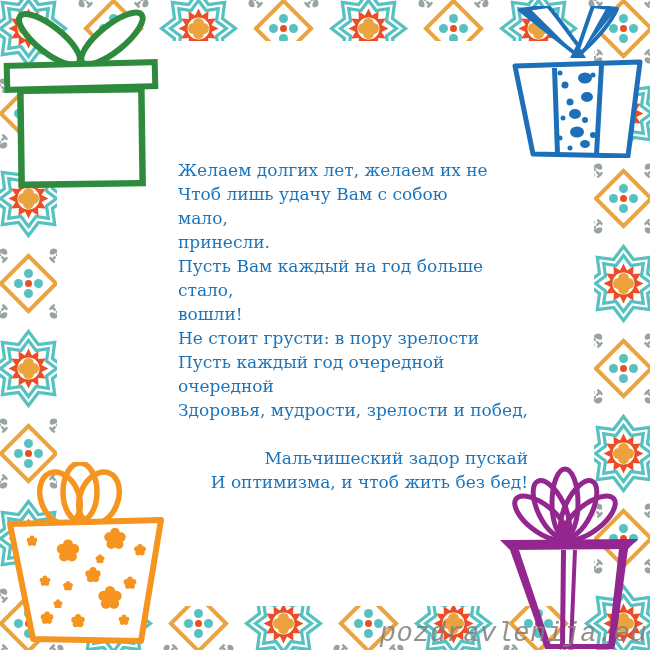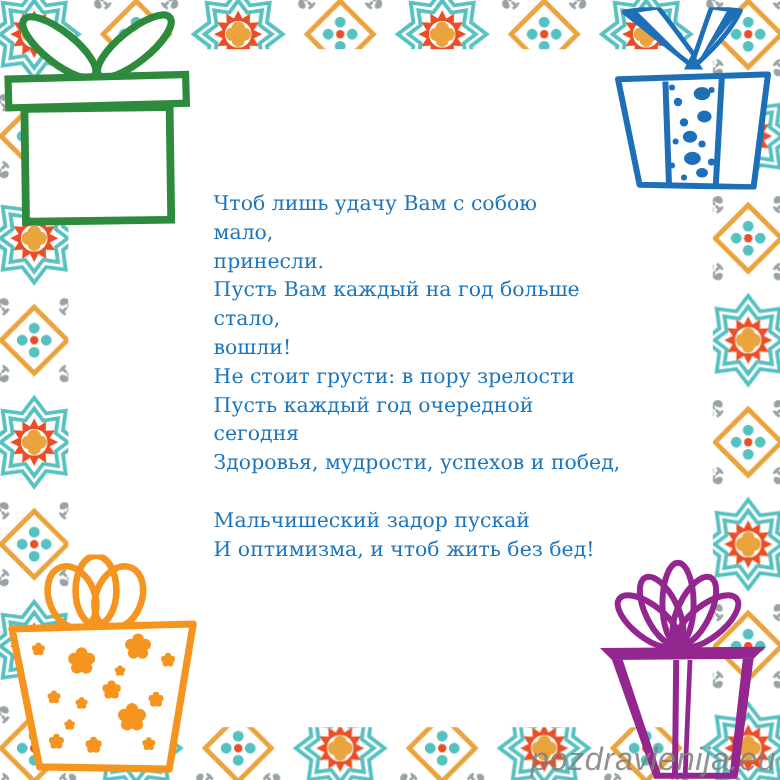--- a/index.html
+++ b/index.html
@@ -27,25 +27,25 @@
   .g-purple-open{stroke:var(--gift_purple);fill:none;}
   .g-purple-fl{fill:var(--gift_purple);}
   
   .poem{
     position:absolute;left:178px;top:158px;z-index:3;
     color:var(--poem_text);
     font-family:"DejaVu Serif",serif;
     font-size:17px;line-height:24px;
   }
   .stanza{white-space:nowrap;}
-  .stanza + .stanza{margin-top:24px;}
+  .stanza + .stanza{margin-top:24px;text-align:right;}
   
   .watermark{
     position:absolute;right:3px;bottom:1px;z-index:4;
-    font-family:Liberation Sans, sans-serif;font-style:italic;
+    font-family:Liberation Mono, monospace;font-style:italic;
     font-size:27px;color:var(--watermark_gray);opacity:.85;
     letter-spacing:.5px;
   }
 </style>
 </head>
 <body>
 
 <div class="card">
 
   <svg class="layer" width="650" height="650" viewBox="0 0 650 650">
@@ -172,30 +172,31 @@
     <polygon class="g-purple-fl" points="42,78 180,77 170,87 52,88"></polygon>
     <polygon class="g-purple-fl" points="52,88 61,88 93,184 86,184"></polygon>
     <polygon class="g-purple-fl" points="161,87 170,87 157,184 150,184"></polygon>
     <polygon class="g-purple-fl" points="103,88 108,88 107,184 102,184"></polygon>
     <polygon class="g-purple-fl" points="115,88 119,88 115,184 111,184"></polygon>
     <polygon class="g-purple-fl" points="86,182 157,182 156,187 87,187"></polygon>
   </svg>
 
   <div class="poem">
     <div class="stanza">
+        <div class="poem-line">Желаем долгих лет, желаем их не</div>
         <div class="poem-line">Чтоб лишь удачу Вам с собою</div>
         <div class="poem-line">мало,</div>
         <div class="poem-line">принесли.</div>
         <div class="poem-line">Пусть Вам каждый на год больше</div>
         <div class="poem-line">стало,</div>
         <div class="poem-line">вошли!</div>
         <div class="poem-line">Не стоит грусти: в пору зрелости</div>
         <div class="poem-line">Пусть каждый год очередной</div>
-        <div class="poem-line">сегодня</div>
-        <div class="poem-line">Здоровья, мудрости, успехов и побед,</div>
+        <div class="poem-line">очередной</div>
+        <div class="poem-line">Здоровья, мудрости, зрелости и побед,</div>
       </div>
     <div class="stanza">
         <div class="poem-line">Мальчишеский задор пускай</div>
         <div class="poem-line">И оптимизма, и чтоб жить без бед!</div>
       </div>
   </div>
 
   <div class="watermark">pozdravlenija.eu</div>
 
 </div>

